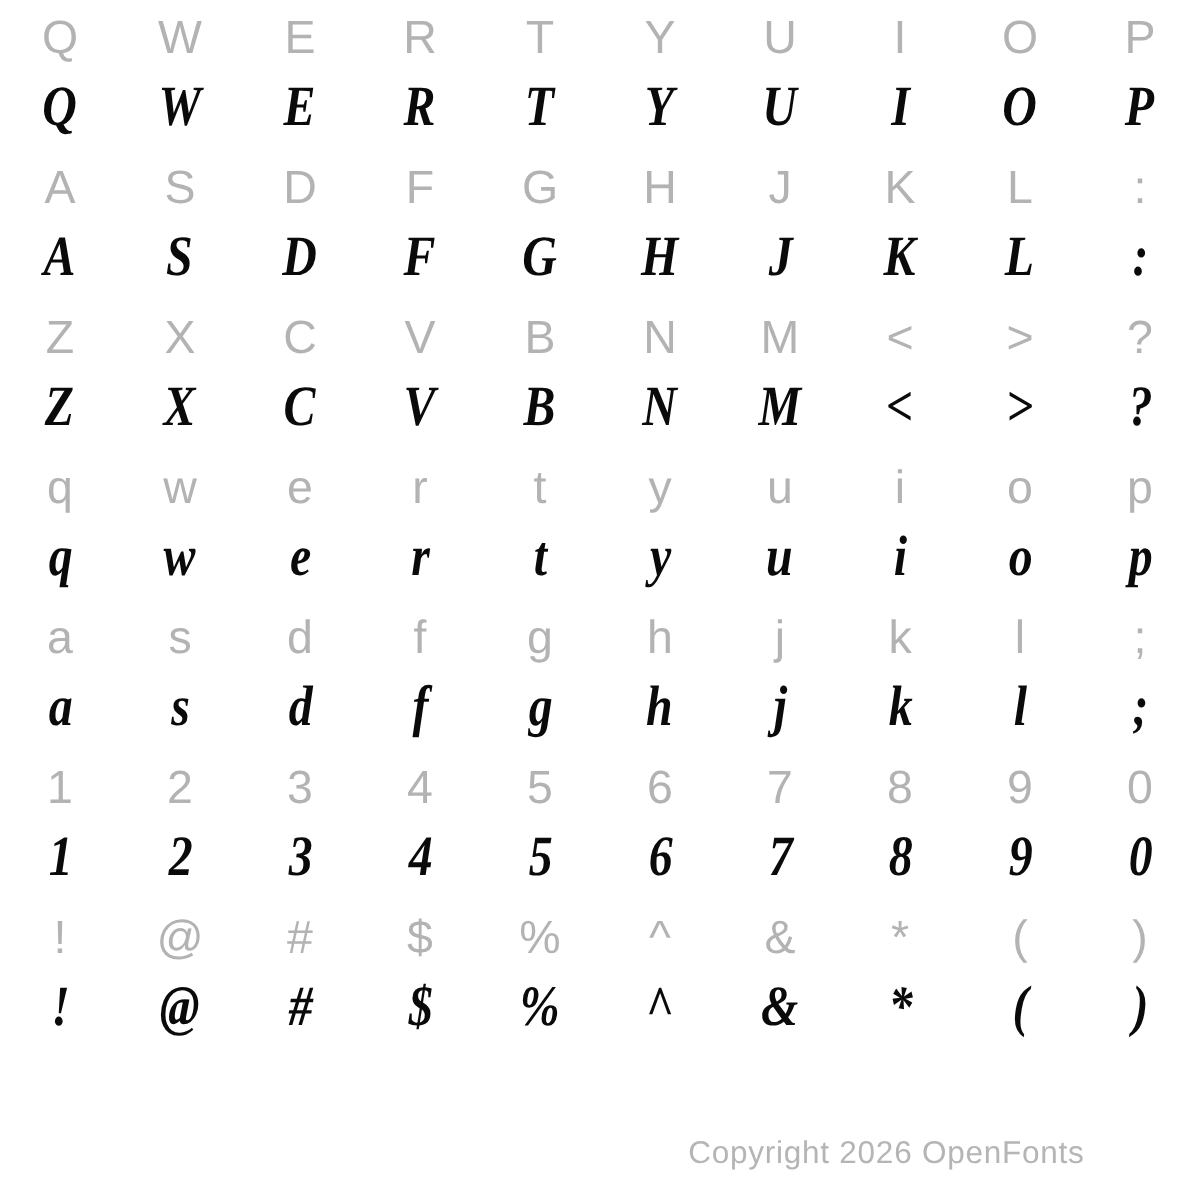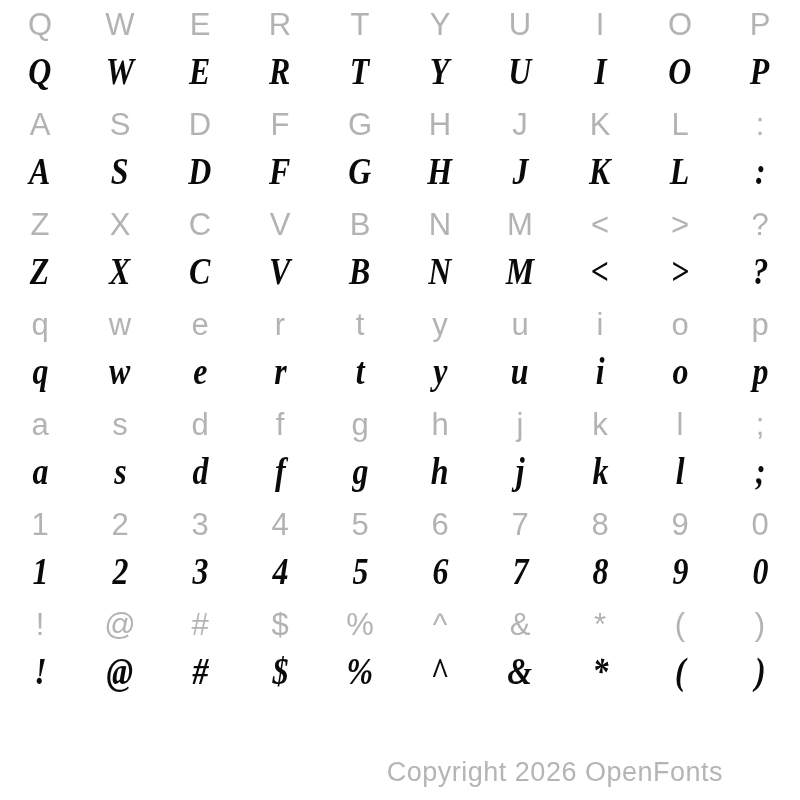--- a/index.html
+++ b/index.html
@@ -51,21 +51,21 @@
     transform: scaleX(0.84);
     position: relative;
     top: -4px;
   }
   .copyright {
     position: absolute;
     top: 757px;
     right: 77px;
     font-family: "Liberation Sans", "DejaVu Sans", sans-serif;
     font-weight: 400;
-    font-size: 27px;
+    font-size: 21px;
     letter-spacing: 0.5px;
     color: var(--copyright-color, #b5b5b5);
     white-space: nowrap;
   }
 </style>
 </head>
 <body>
 
 <div class="sheet" style="--page-bg: #ffffff; --ref-color: #b3b3b3; --spec-color: #0a0a0a; --copyright-color: #b5b5b5;">
   <div class="glyph-grid" id="glyph-grid">

